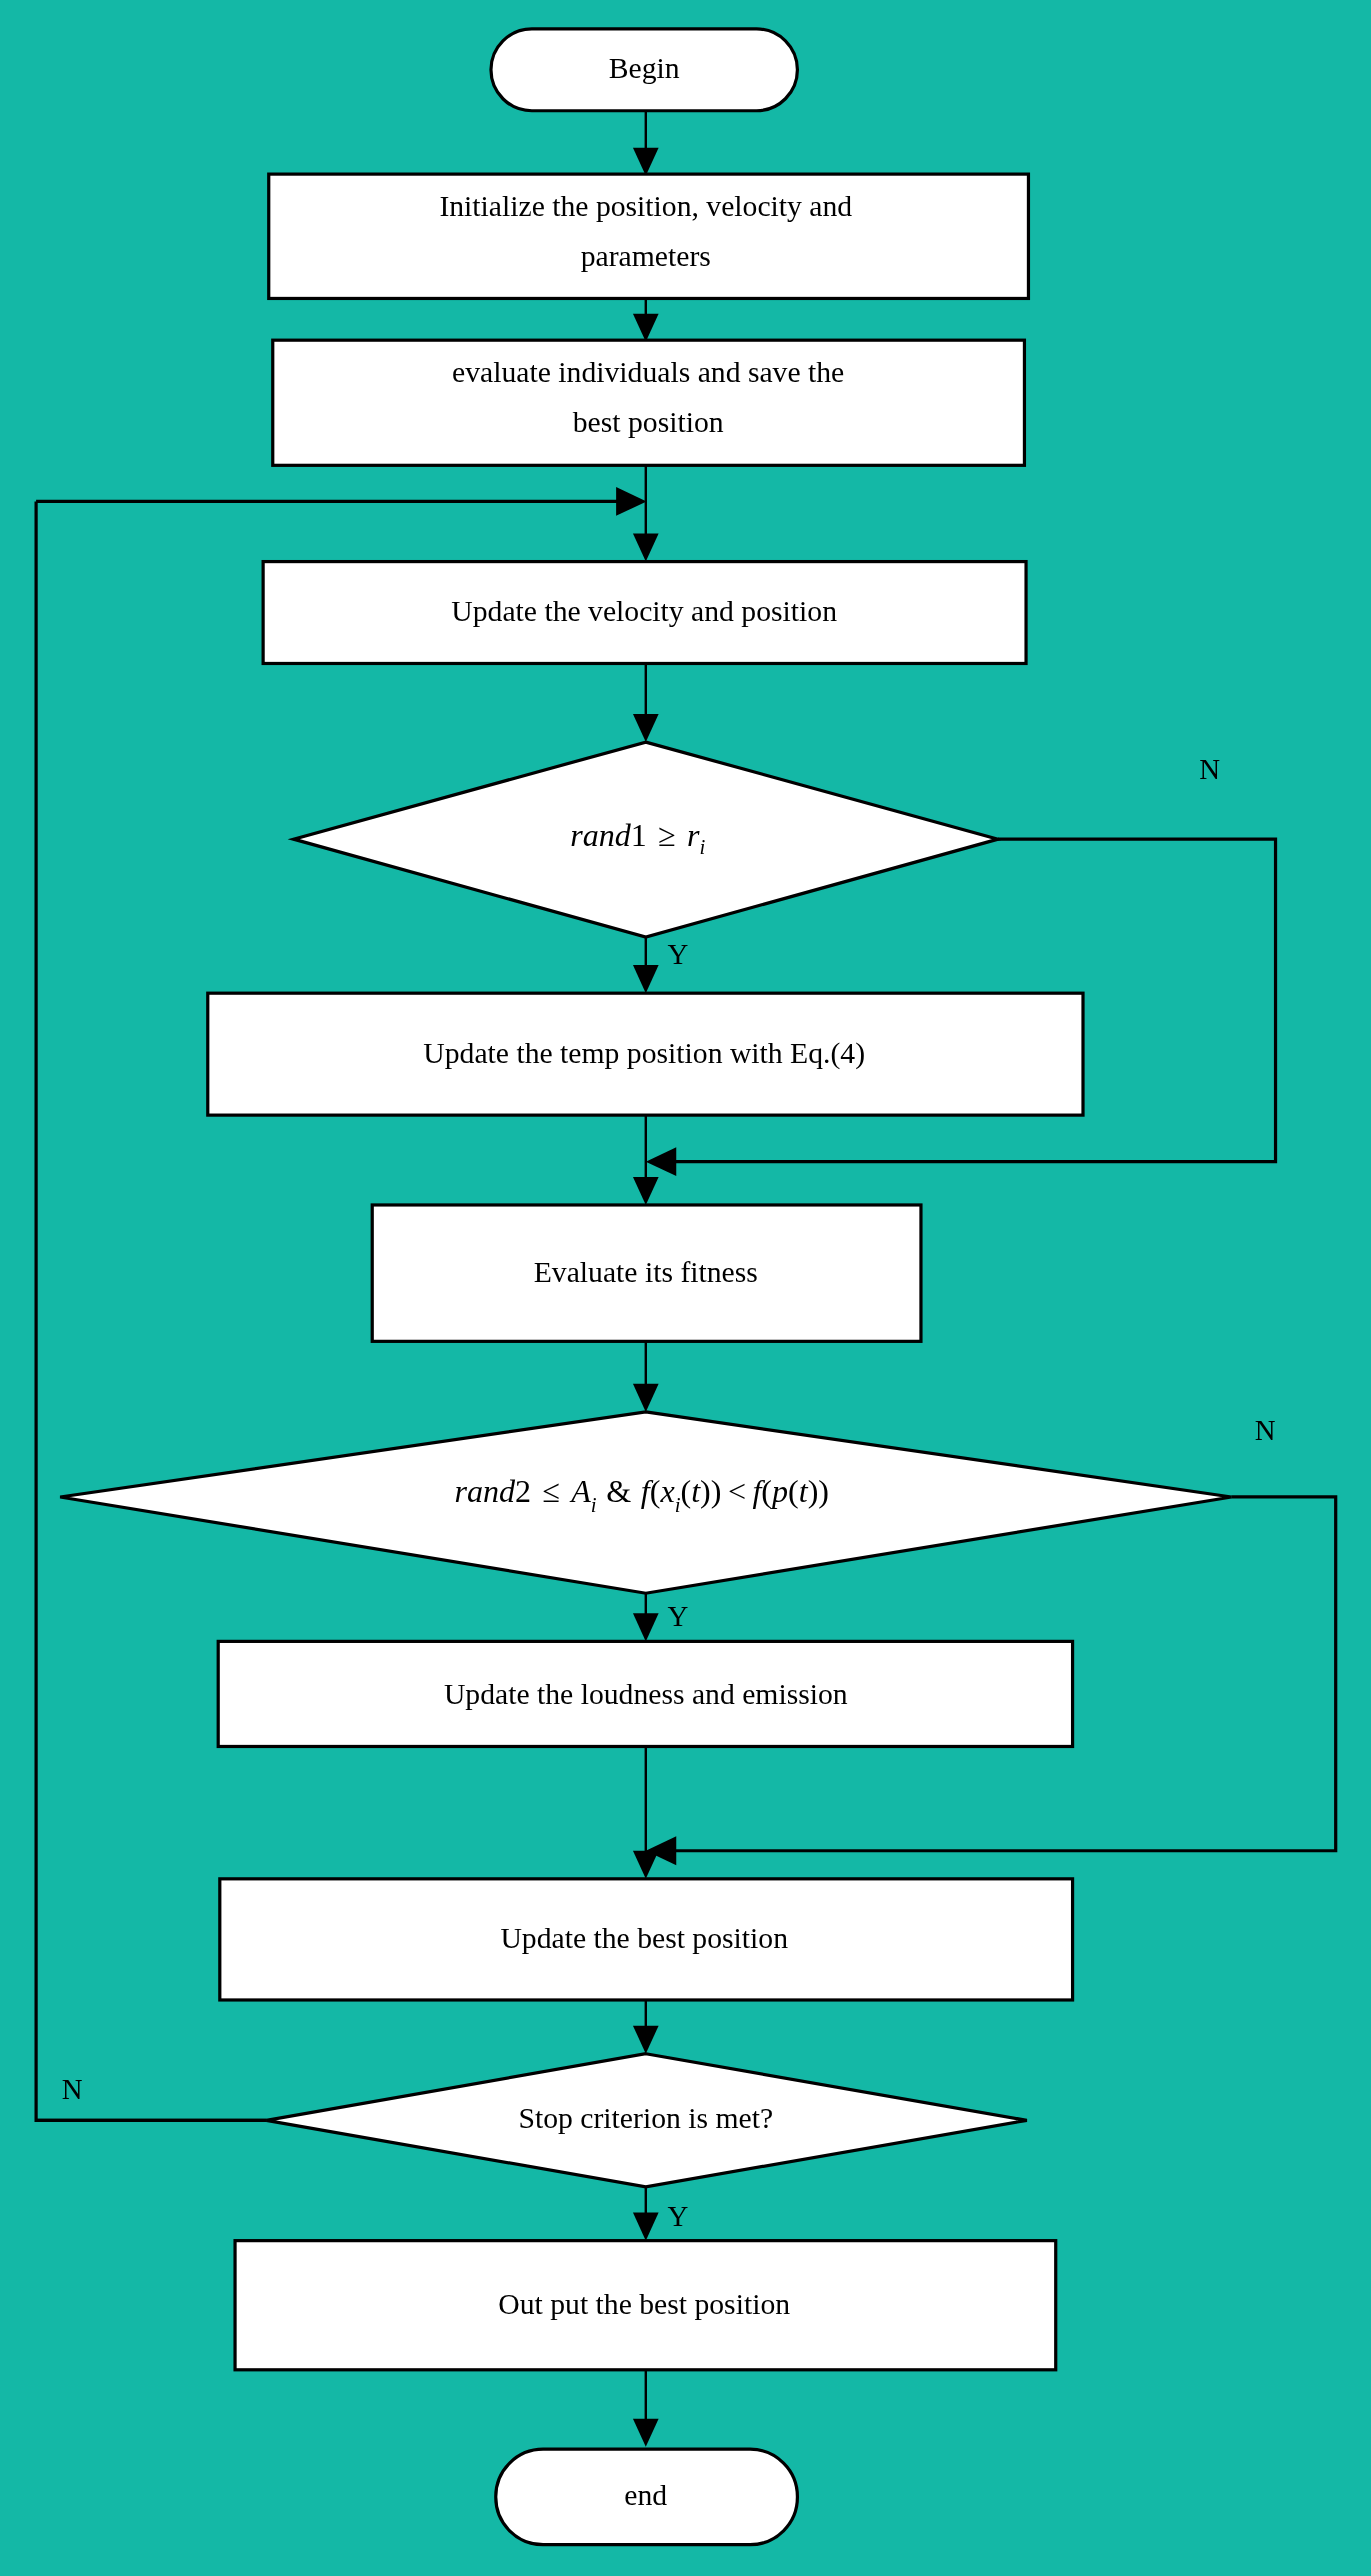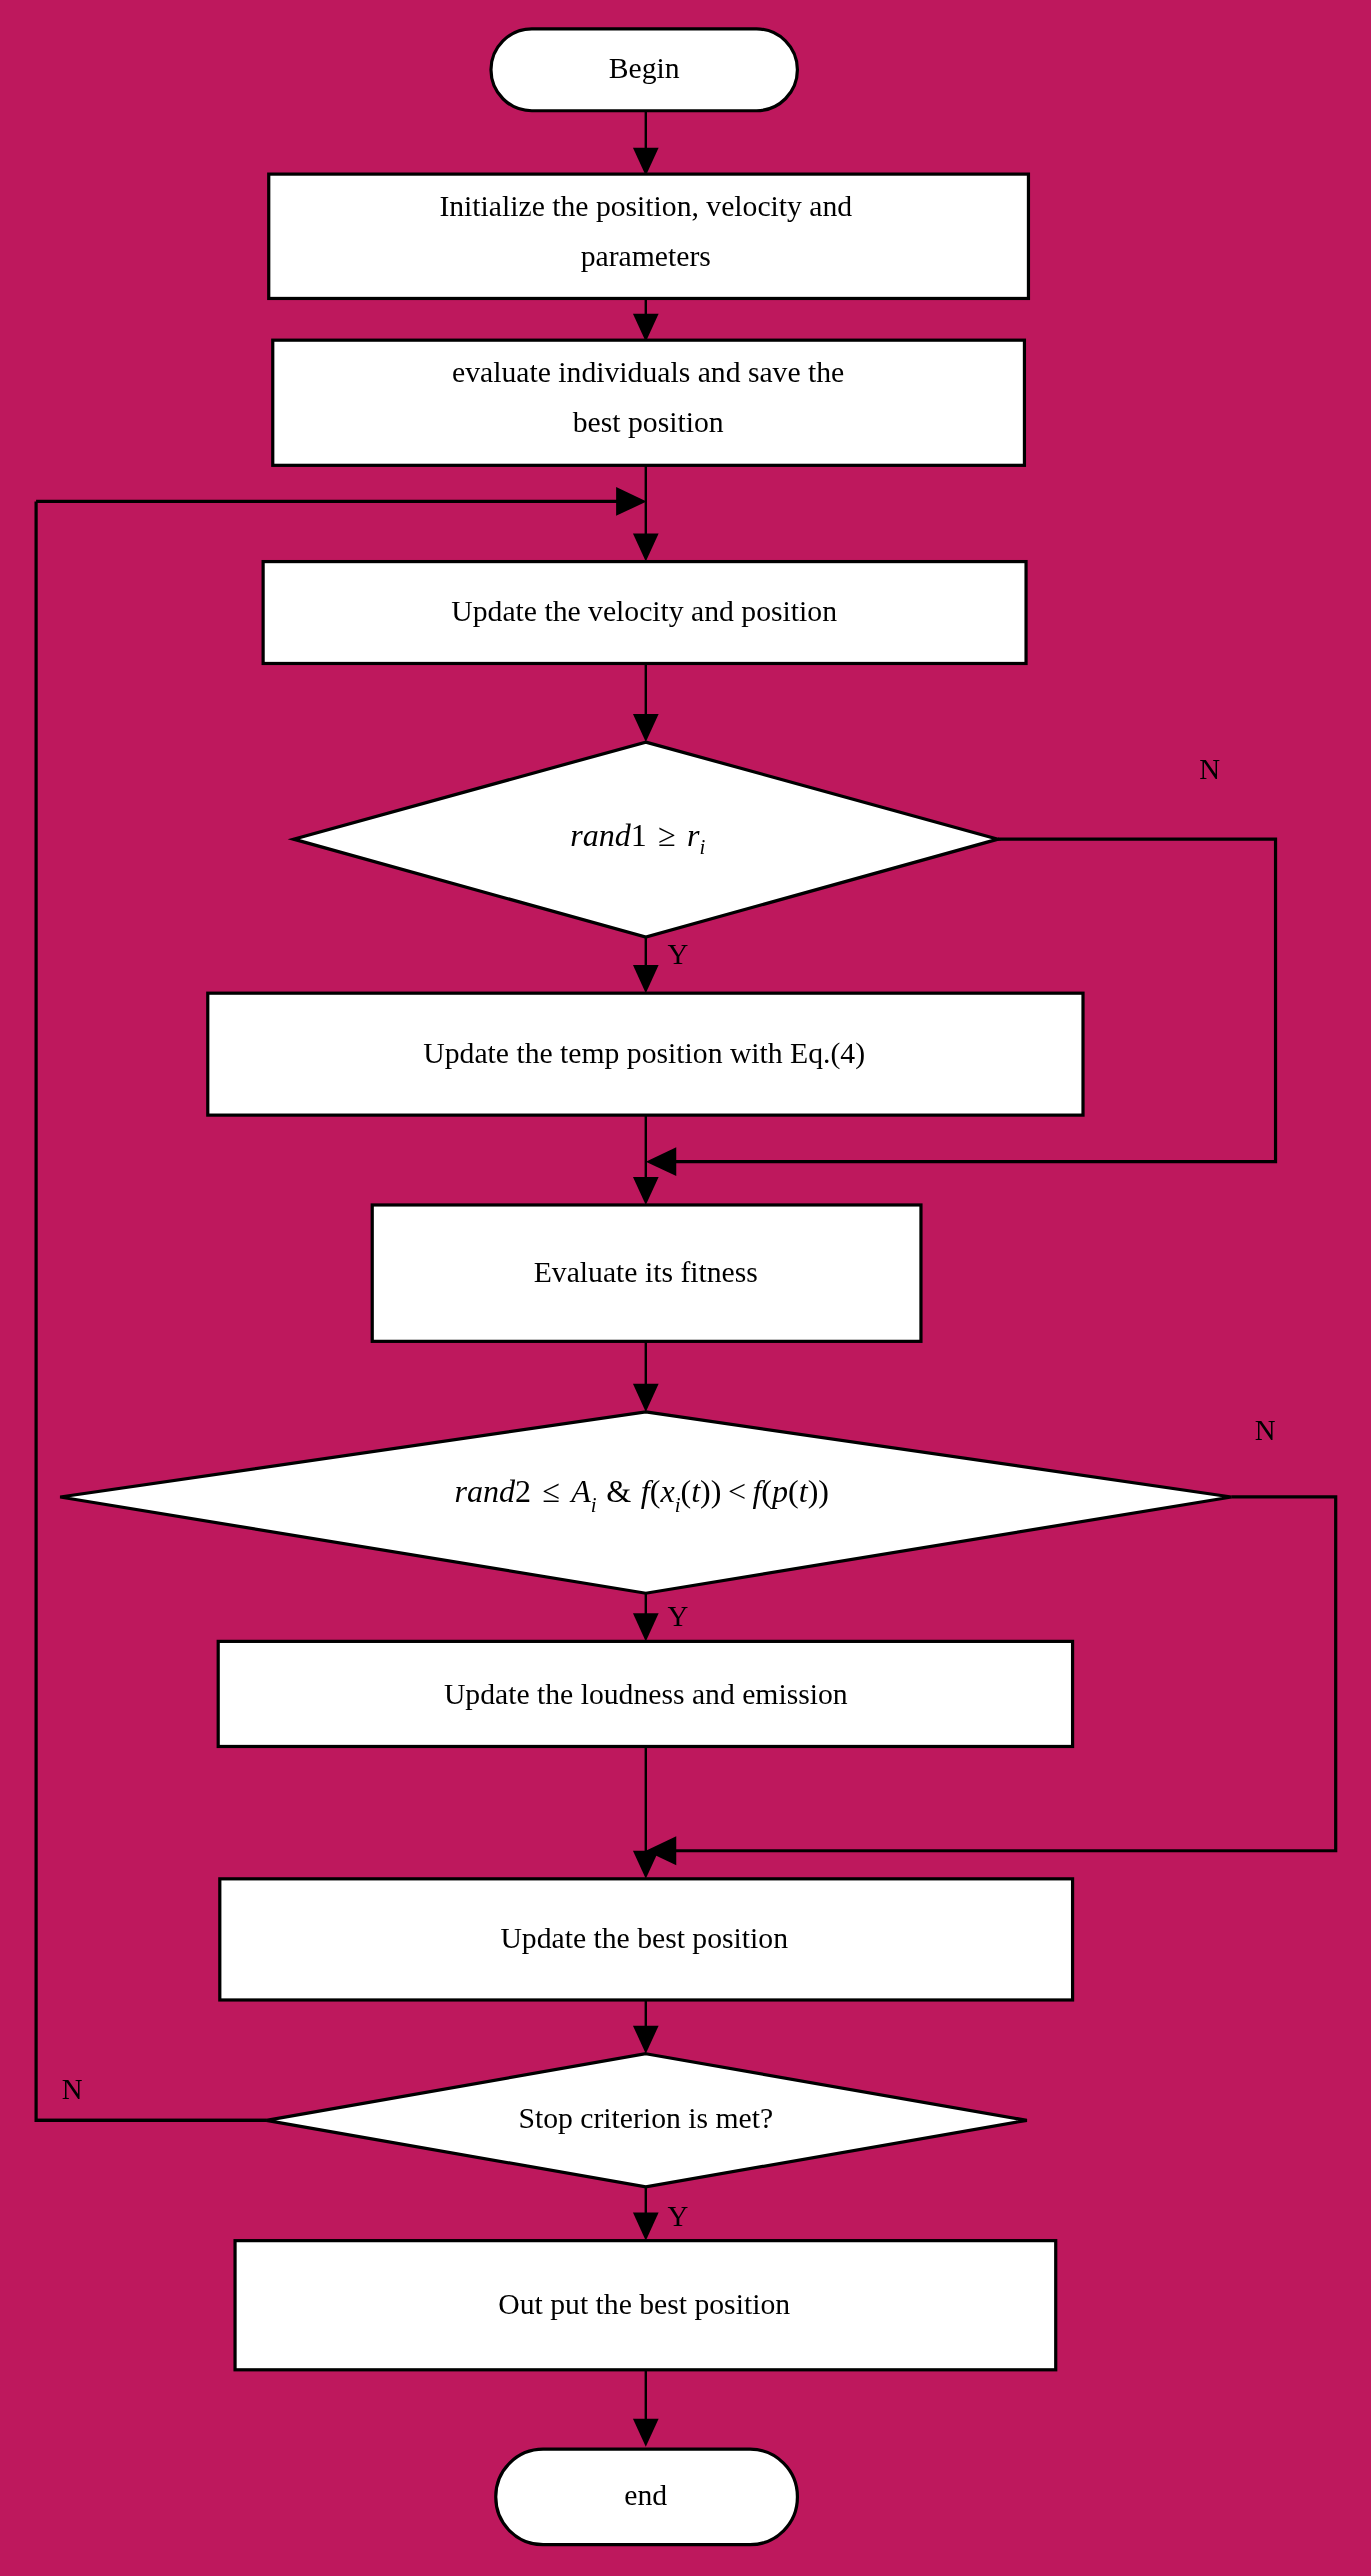--- a/index.html
+++ b/index.html
@@ -4,21 +4,21 @@
 <style>
   html, body {
     margin: 0;
     padding: 0;
     background: #ffffff;
   }
   #page {
     position: relative;
     width: 1371px;
     height: 2576px;
-    background: #be185d;
+    background: #14b8a6;
     overflow: hidden;
     font-family: "Liberation Serif", "DejaVu Serif", serif;
   }
   svg.flow {
     position: absolute;
     left: 0;
     top: 0;
     width: 1371px;
     height: 2576px;
   }

